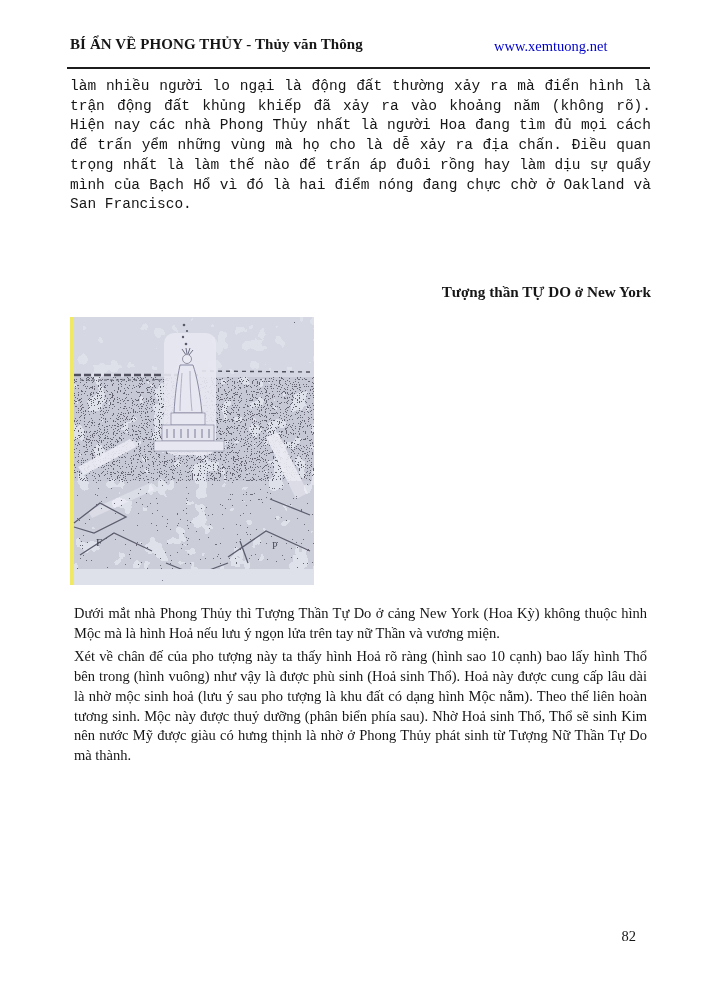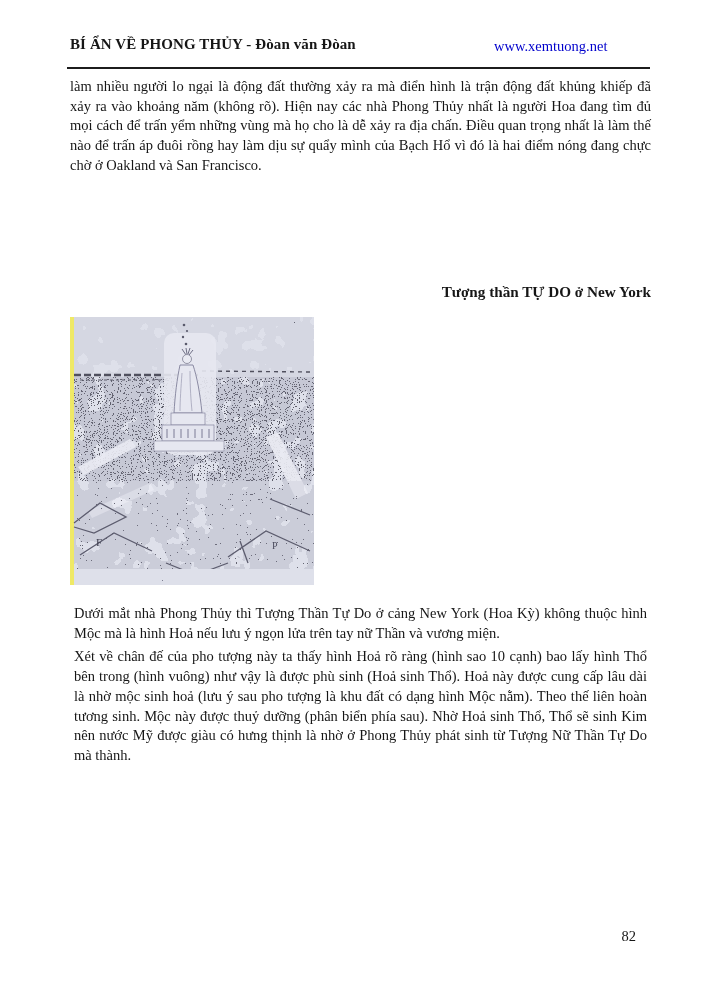--- a/index.html
+++ b/index.html
@@ -28,21 +28,21 @@
     position: absolute; left: 67px; top: 67px;
     width: 583px; height: 2px; background: #1c1c1c;
   }
 
   .para {
     position: absolute; left: 70px; width: 581px;
     font-size: 14.5px; line-height: 19.7px;
     text-align: justify;
   }
   .para p { margin: 4px; }
-  .para-intro { top: 77px; }
+  .para-intro { top: 77px; font-family: Liberation Mono, monospace; }
 
   .section-heading {
     position: absolute; left: 70px; top: 283px; width: 581px;
     text-align: right; font-size: 15.2px; font-weight: bold;
   }
 
   .figure-wrap {
     position: absolute; left: 70px; top: 317px;
     width: 244px; height: 268px;
   }
@@ -53,21 +53,21 @@
   .page-number {
     position: absolute; left: 0; top: 928px; width: 636px;
     text-align: right; font-size: 14.5px;
   }
 </style>
 </head>
 <body>
 
 <div class="page">
 
-  <div class="header-title">BÍ ẨN VỀ PHONG THỦY  - Đòan văn Đòan</div>
+  <div class="header-title">BÍ ẨN VỀ PHONG THỦY  - Thủy văn Thông</div>
 
   <a class="header-link">www.xemtuong.net</a>
 
   <div class="header-rule"></div>
 
   <div class="para para-intro">làm nhiều người lo ngại là động đất thường xảy ra mà điển hình là trận động đất khủng khiếp đã xảy ra vào khoảng năm (không rõ). Hiện nay các nhà Phong Thủy nhất là người Hoa đang tìm đủ mọi cách để trấn yểm những vùng mà họ cho là dễ xảy ra địa chấn. Điều quan trọng nhất là làm thế nào để trấn áp đuôi rồng hay làm dịu sự quẩy mình của Bạch Hổ vì đó là hai điểm nóng đang chực chờ ở Oakland và San Francisco.</div>
 
   <div class="section-heading">Tượng thần TỰ DO ở New York</div>
 
   <div class="figure-wrap" role="img" aria-label="Grainy scanned black-and-white aerial photo of the Statue of Liberty standing on its star-shaped fort base in New York harbor">

